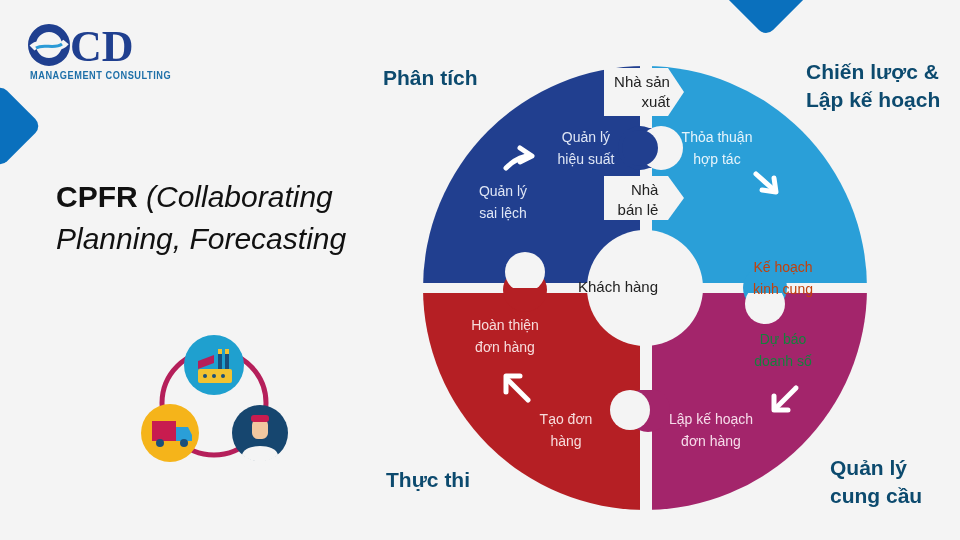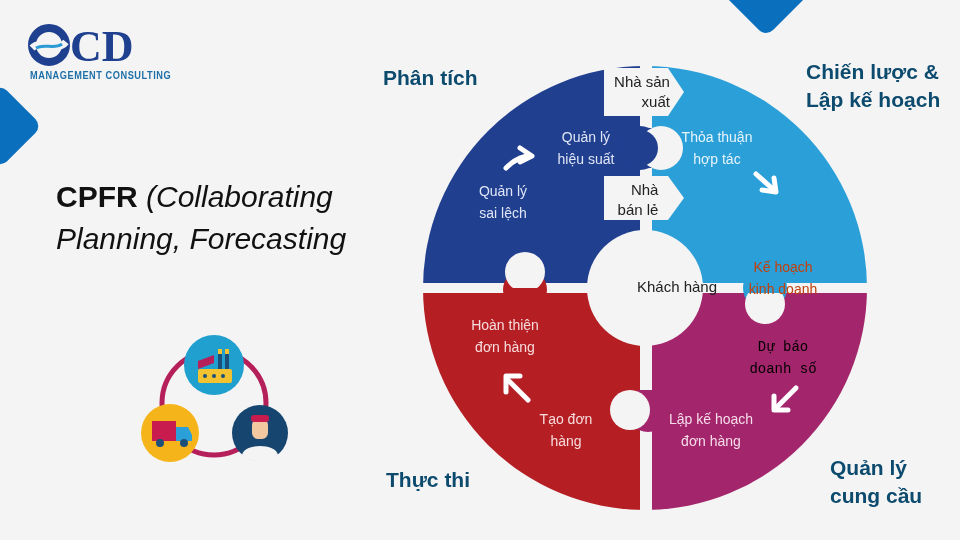--- a/index.html
+++ b/index.html
@@ -38,21 +38,21 @@
   .diagram { left: 0; top: 0; width: 960px; height: 540px; }
   .piece-text {
     position: absolute; text-align: center; font-size: 14px; line-height: 22px;
     white-space: nowrap; transform: translateX(-50%);
   }
   .partner-label {
     position: absolute; text-align: right; font-size: 15px; line-height: 20px;
     color: #222; white-space: nowrap; transform: translateX(-50%);
   }
   .center-label {
-    position: absolute; left: 677px; top: 278px; transform: translateX(-50%);
+    position: absolute; left: 618px; top: 278px; transform: translateX(-50%);
     font-size: 15px; color: #222; white-space: nowrap;
   }
   .icons { left: 138px; top: 333px; width: 150px; height: 140px; }
 </style>
 </head>
 <body>
 
 <div class="abs deco-left"></div>
 <div class="abs deco-top"></div>
 
@@ -190,23 +190,23 @@
 <div class="piece-text" style="left:586px; top:126px; color:#dfe6f5;">
   <div>Quản lý</div>
   <div>hiệu suất</div>
 </div>
 <div class="piece-text" style="left:717px; top:126px; color:#e6f4fb;">
   <div>Thỏa thuận</div>
   <div>hợp tác</div>
 </div>
 <div class="piece-text" style="left:783px; top:212px; color:#c2410c;margin-top:44px;">
   <div>Kế hoạch</div>
-  <div>kinh doanh</div>
-</div>
-<div class="piece-text" style="left:783px; top:336px; color:#000000;font-family:Liberation Mono, monospace;">
+  <div>kinh cung</div>
+</div>
+<div class="piece-text" style="left:783px; top:328px; color:#15803d;">
   <div>Dự báo</div>
   <div>doanh số</div>
 </div>
 <div class="piece-text" style="left:711px; top:408px; color:#f6dcea;">
   <div>Lập kế hoạch</div>
   <div>đơn hàng</div>
 </div>
 <div class="piece-text" style="left:566px; top:408px; color:#f7dcdc;">
   <div>Tạo đơn</div>
   <div>hàng</div>

